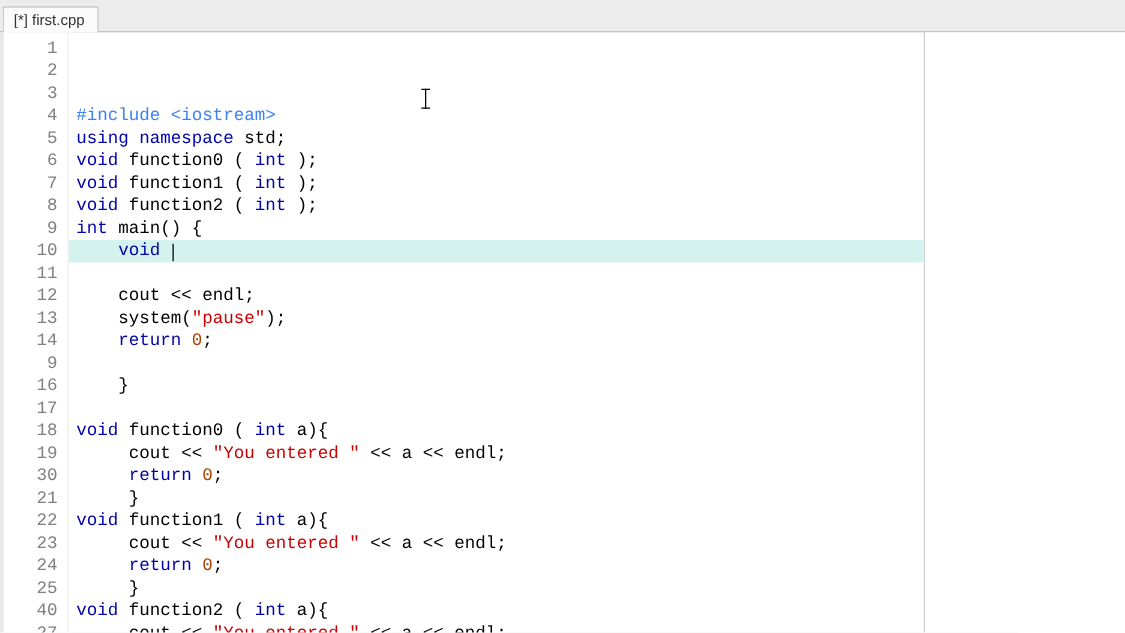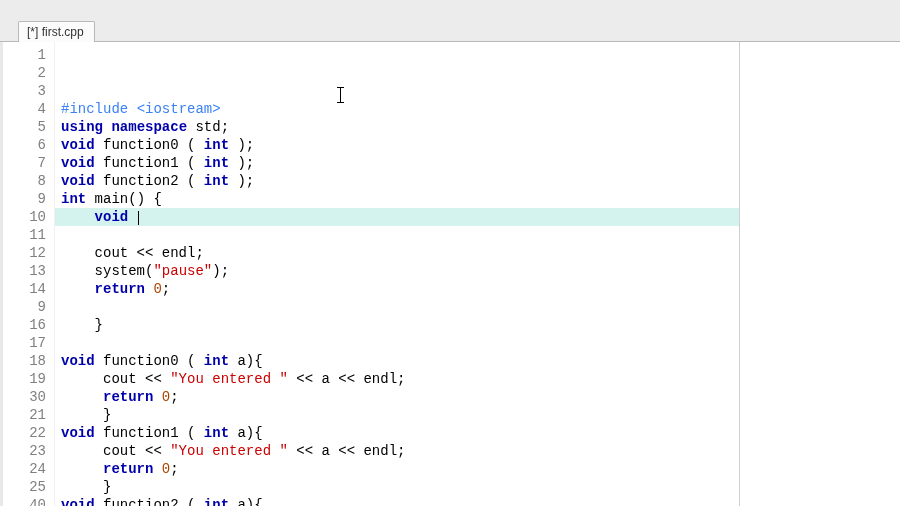--- a/index.html
+++ b/index.html
@@ -5,26 +5,26 @@
   * { margin: 0; padding: 0; box-sizing: border-box; }
   body {
     font-family: "Consolas", "Courier New", monospace;
     font-size: 14px;
     background: #f0f0f0;
     width: 900px;
     height: 506px;
     overflow: hidden;
   }
   .tabbar {
-    height: 42px;
+    height: 26px;
     background: #ececec;
     border-bottom: 1px solid #b8b8b8;
     display: flex;
     align-items: flex-end;
-    padding-left: 18px;
+    padding-left: 2px;
   }
   .tab {
     background: #fbfbfb;
     border: 1px solid #b8b8b8;
     border-bottom: none;
     padding: 3px 10px 3px 8px;
     font-family: Arial, sans-serif;
     font-size: 12px;
     color: #333;
     border-top-left-radius: 2px;
@@ -53,21 +53,21 @@
   .code {
     flex: 1;
     padding: 4px 0 0 6px;
     line-height: 18px;
     white-space: pre;
     color: #000;
     position: relative;
   }
   .codeline { height: 18px; position: relative; }
   .codeline.hl { background: #d5f3ee; margin-left: -6px; padding-left: 6px; margin-right: 0; }
-  .kw { color: #0000aa; font-weight: bold; margin-top: 10px; }
+  .kw { color: #0000aa; font-weight: normal; margin-top: 10px; }
   .pp { color: #3b82f6; }
   .str { color: #cc0000; }
   .num { color: #aa4400; }
   .divider {
     width: 1px;
     background: #d0d0d0;
   }
   .rightcol { width: 160px; background: #fff; }
   .text-cursor {
     position: absolute;

